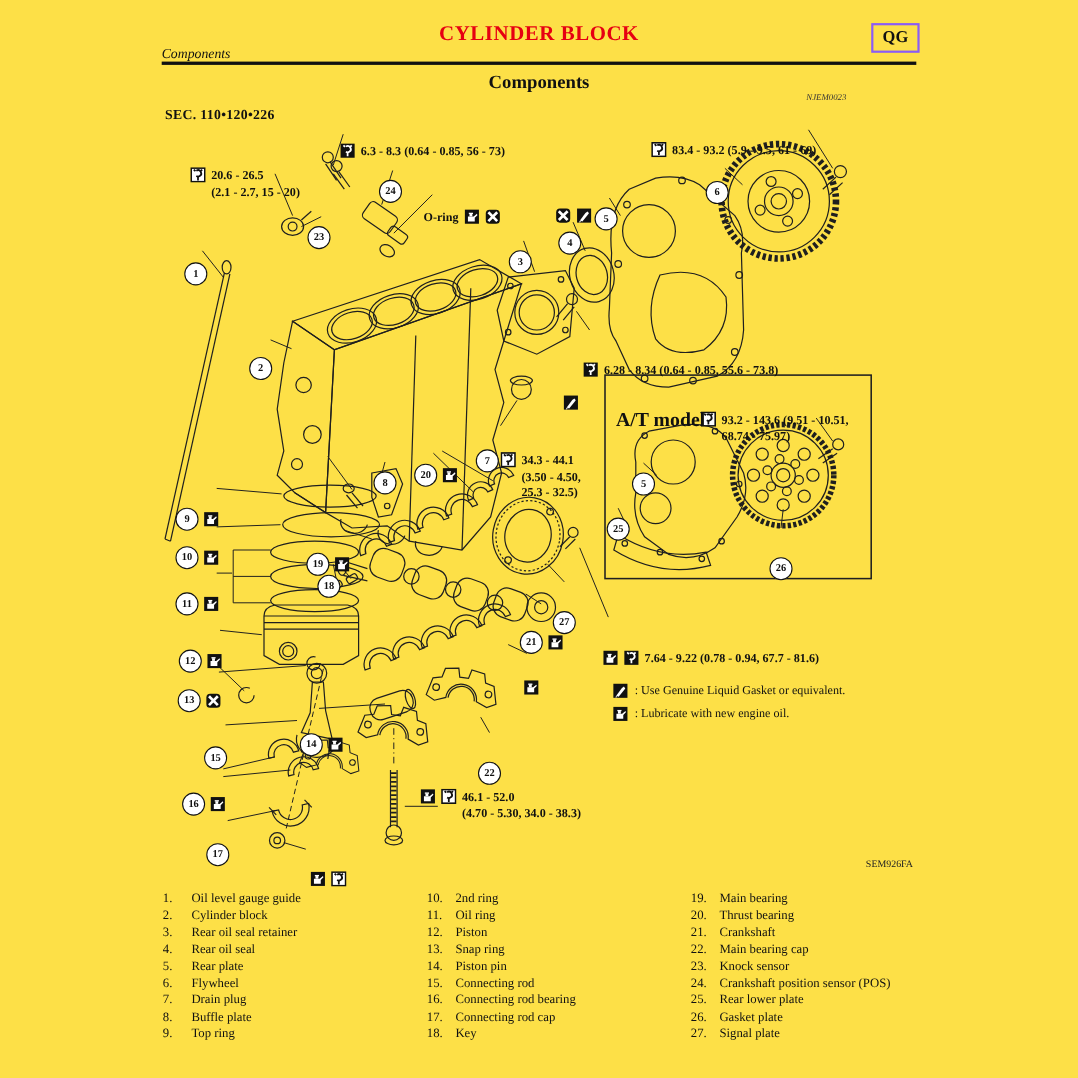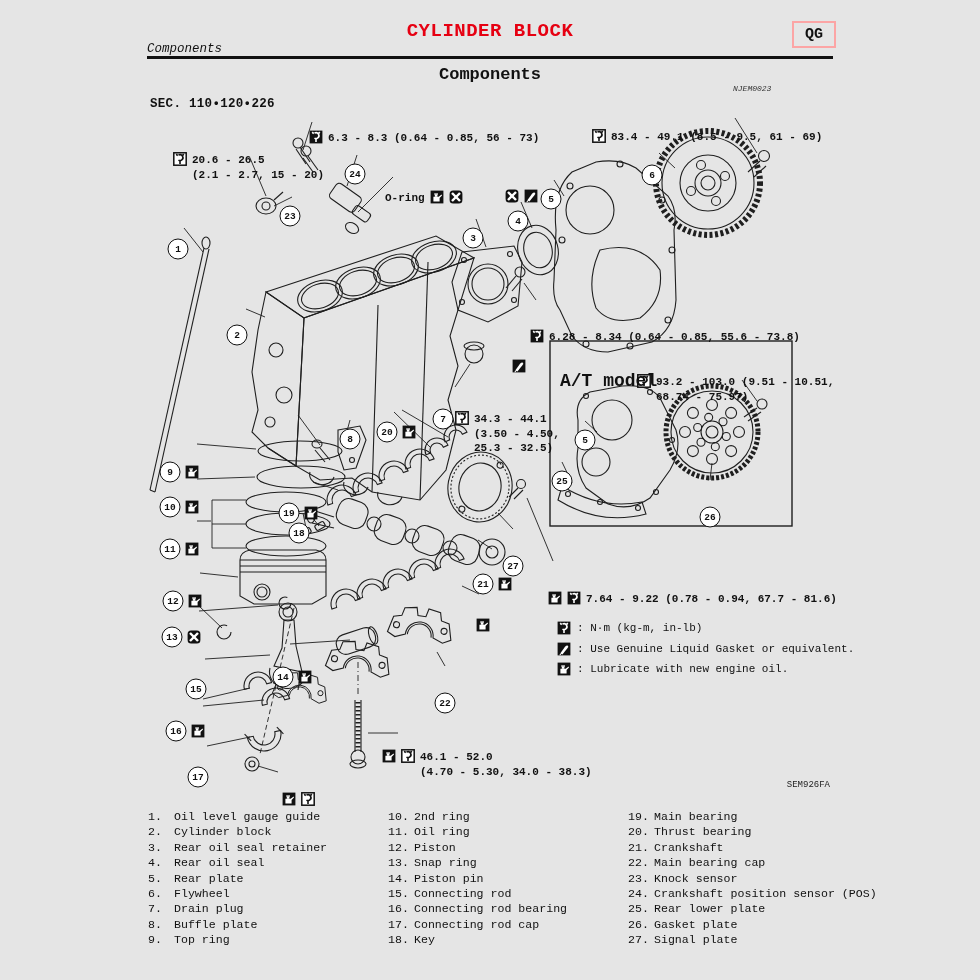--- a/index.html
+++ b/index.html
@@ -1,22 +1,22 @@
 <!DOCTYPE html>
 <html><head>
 <meta charset="utf-8">
 <style>
   html,body{margin:0;padding:0;background:#fff;}
-  #page{position:relative;width:980px;height:980px;background:#e5e5e5;overflow:hidden;
-        font-family:Liberation Mono, monospace;color:#111;}
+  #page{position:relative;width:980px;height:980px;background:#fde047;overflow:hidden;
+        font-family:Liberation Serif, serif;color:#111;}
   .abs{position:absolute;}
   
   #main-title{position:absolute;top:20px;left:0;width:100%;text-align:center;
               font-size:19px;font-weight:bold;letter-spacing:.5px;}
-  #qg-box{position:absolute;top:21px;left:792px;width:40px;height:23px;border:2px solid #fca5a5;
+  #qg-box{position:absolute;top:21px;left:792px;width:40px;height:23px;border:2px solid #8b5cf6;
           display:flex;align-items:center;justify-content:center;font-size:15px;font-weight:bold;}
   #breadcrumb{position:absolute;top:42px;left:147px;font-size:12.5px;font-style:italic;}
   #rule{position:absolute;top:56px;left:147px;width:686px;height:2.5px;background:#111;}
   #sub-title{position:absolute;top:65px;left:0;width:100%;text-align:center;font-size:17px;font-weight:bold;}
   #fig-code-top{position:absolute;top:84px;left:733px;width:100px;text-align:left;
                 font-size:8px;font-style:italic;color:#333;}
   #sec-label{position:absolute;top:97px;left:150px;font-size:12.5px;font-weight:bold;letter-spacing:.3px;}
   #fig-code-bottom{position:absolute;top:780px;left:700px;width:130px;text-align:right;font-size:9px;color:#222;}
   
   .dlabel{position:absolute;white-space:nowrap;font-size:11px;font-weight:bold;line-height:14.5px;}
@@ -446,21 +446,21 @@
             <svg viewBox="0 0 14 14">
               <rect x="0.8" y="0.8" width="12.4" height="12.4" fill="#fff" stroke="#111" stroke-width="1.5"></rect>
               <g stroke="#111" stroke-width="1.6" fill="none">
     <circle cx="7" cy="5.6" r="2.9" stroke-dasharray="12 6.2" transform="rotate(-122 7 5.6)"></circle>
     <line x1="7" y1="8.3" x2="7" y2="12"></line>
     <line x1="4.7" y1="3.6" x2="3.2" y2="2.1"></line>
                 <line x1="9.3" y1="3.6" x2="10.8" y2="2.1"></line>
               </g>
             </svg>
           </span>
-          <div class="txt">83.4 - 49.1 (8.5 - 9.5, 61 - 69)</div>
+          <div class="txt">83.4 - 93.2 (5.9 - 9.5, 61 - 69)</div>
         </div>
       </div>
       <div class="dlabel" style="left: 530px; top: 301px;">
         <div class="row">
           <span class="icn">
             <svg viewBox="0 0 14 14">
               <rect x="0.6" y="0.6" width="12.8" height="12.8" fill="#111"></rect>
               <g stroke="#fff" stroke-width="1.6" fill="none">
     <circle cx="7" cy="5.6" r="2.9" stroke-dasharray="12 6.2" transform="rotate(-122 7 5.6)"></circle>
     <line x1="7" y1="8.3" x2="7" y2="12"></line>
@@ -499,21 +499,21 @@
               <rect x="0.8" y="0.8" width="12.4" height="12.4" fill="#fff" stroke="#111" stroke-width="1.5"></rect>
               <g stroke="#111" stroke-width="1.6" fill="none">
     <circle cx="7" cy="5.6" r="2.9" stroke-dasharray="12 6.2" transform="rotate(-122 7 5.6)"></circle>
     <line x1="7" y1="8.3" x2="7" y2="12"></line>
     <line x1="4.7" y1="3.6" x2="3.2" y2="2.1"></line>
                 <line x1="9.3" y1="3.6" x2="10.8" y2="2.1"></line>
               </g>
             </svg>
           </span>
           <div class="txt">
-            <div>93.2 - 103.0 (9.51 - 10.51,</div>
+            <div>93.2 - 143.6 (9.51 - 10.51,</div>
             <div>68.74 - 75.97)</div>
           </div>
         </div>
       </div>
       <div class="dlabel" style="left: 548px; top: 563px;">
         <div class="row">
           <span class="icn">
             <svg viewBox="0 0 14 14">
               <rect x="0.6" y="0.6" width="12.8" height="12.8" fill="#111"></rect>
       <path d="M3.4,6.8 L8.6,6.8 L11.6,4.4 L12,5.6 L9.6,8 L9.6,11.4 L3.4,11.4 Z" fill="#fff"></path>
@@ -528,21 +528,21 @@
     <circle cx="7" cy="5.6" r="2.9" stroke-dasharray="12 6.2" transform="rotate(-122 7 5.6)"></circle>
     <line x1="7" y1="8.3" x2="7" y2="12"></line>
     <line x1="4.7" y1="3.6" x2="3.2" y2="2.1"></line>
                 <line x1="9.3" y1="3.6" x2="10.8" y2="2.1"></line>
               </g>
             </svg>
           </span>
           <div class="txt">7.64 - 9.22 (0.78 - 0.94, 67.7 - 81.6)</div>
         </div>
       </div>
-      <div class="dlabel" style="left: 382px; top: 721px;">
+      <div class="dlabel" style="left: 382px; top: 689px;">
         <div class="row">
           <span class="icn">
             <svg viewBox="0 0 14 14">
               <rect x="0.6" y="0.6" width="12.8" height="12.8" fill="#111"></rect>
       <path d="M3.4,6.8 L8.6,6.8 L11.6,4.4 L12,5.6 L9.6,8 L9.6,11.4 L3.4,11.4 Z" fill="#fff"></path>
       <rect x="4.8" y="4.4" width="2.6" height="2.4" fill="#fff"></rect>
               <rect x="4.2" y="3.4" width="3.8" height="1.2" fill="#fff"></rect>
             </svg>
           </span>
           <span class="icn">
@@ -762,34 +762,20 @@
           <rect x="4.2" y="3.4" width="3.8" height="1.2" fill="#fff"></rect>
         </svg>
       </span>
     </div>
 
   <div id="legend">
       <div class="legend-row">
         <span class="icn">
           <svg viewBox="0 0 14 14">
             <rect x="0.6" y="0.6" width="12.8" height="12.8" fill="#111"></rect>
-            <g stroke="#fff" stroke-width="1.6" fill="none">
-    <circle cx="7" cy="5.6" r="2.9" stroke-dasharray="12 6.2" transform="rotate(-122 7 5.6)"></circle>
-    <line x1="7" y1="8.3" x2="7" y2="12"></line>
-    <line x1="4.7" y1="3.6" x2="3.2" y2="2.1"></line>
-              <line x1="9.3" y1="3.6" x2="10.8" y2="2.1"></line>
-            </g>
-          </svg>
-        </span>
-        <span>: N·m (kg-m, in-lb)</span>
-      </div>
-      <div class="legend-row">
-        <span class="icn">
-          <svg viewBox="0 0 14 14">
-            <rect x="0.6" y="0.6" width="12.8" height="12.8" fill="#111"></rect>
       <path d="M3.2,11.5 L8.2,4.6 L10.2,3.2 L11.4,4.8 L10.4,6.2 L5.4,12.4 Z" fill="#fff"></path>
       <path d="M3.2,11.5 L4.2,12.9 L2.4,13.2 Z" fill="#fff"></path>
           </svg>
         </span>
         <span>: Use Genuine Liquid Gasket or equivalent.</span>
       </div>
       <div class="legend-row">
         <span class="icn">
           <svg viewBox="0 0 14 14">
             <rect x="0.6" y="0.6" width="12.8" height="12.8" fill="#111"></rect>

